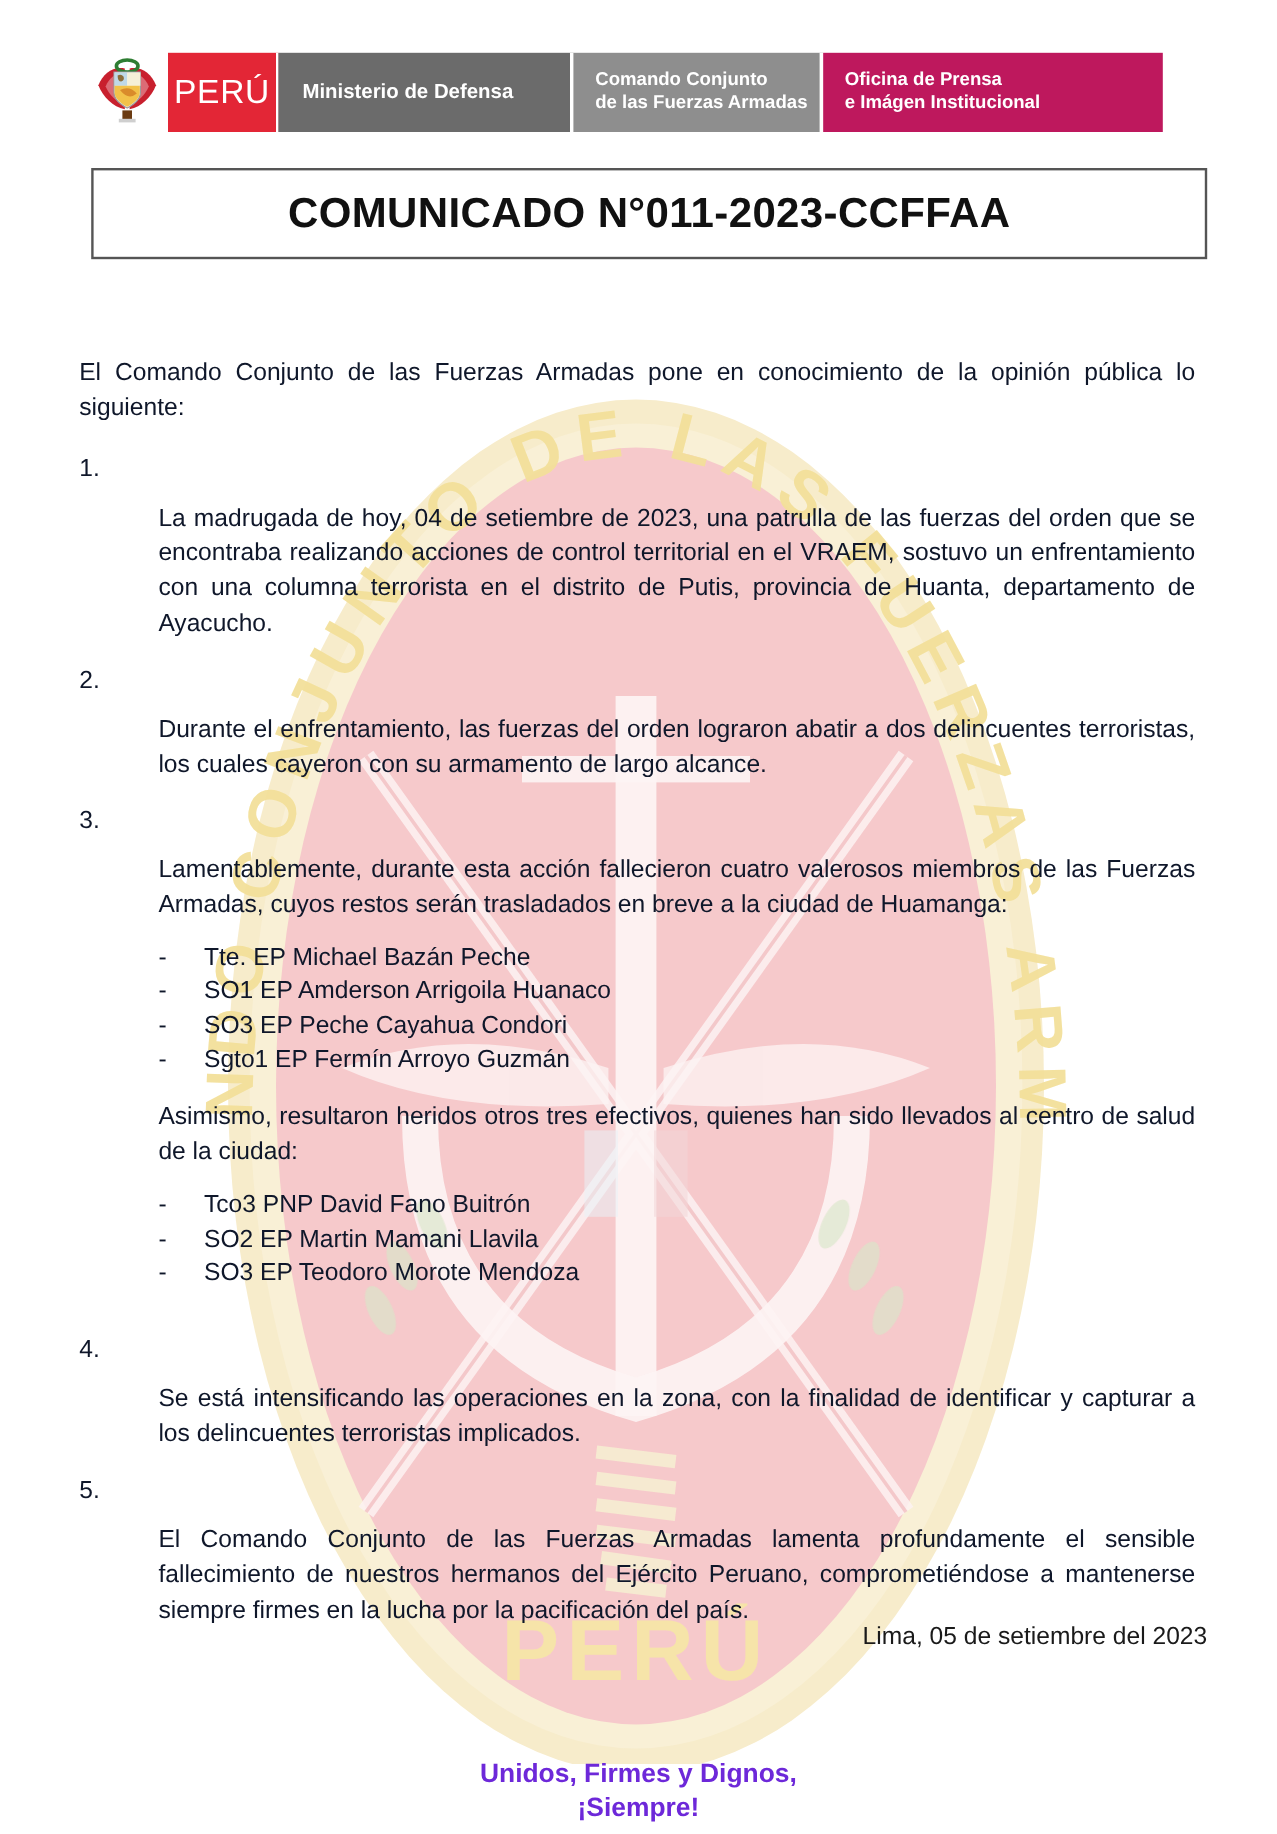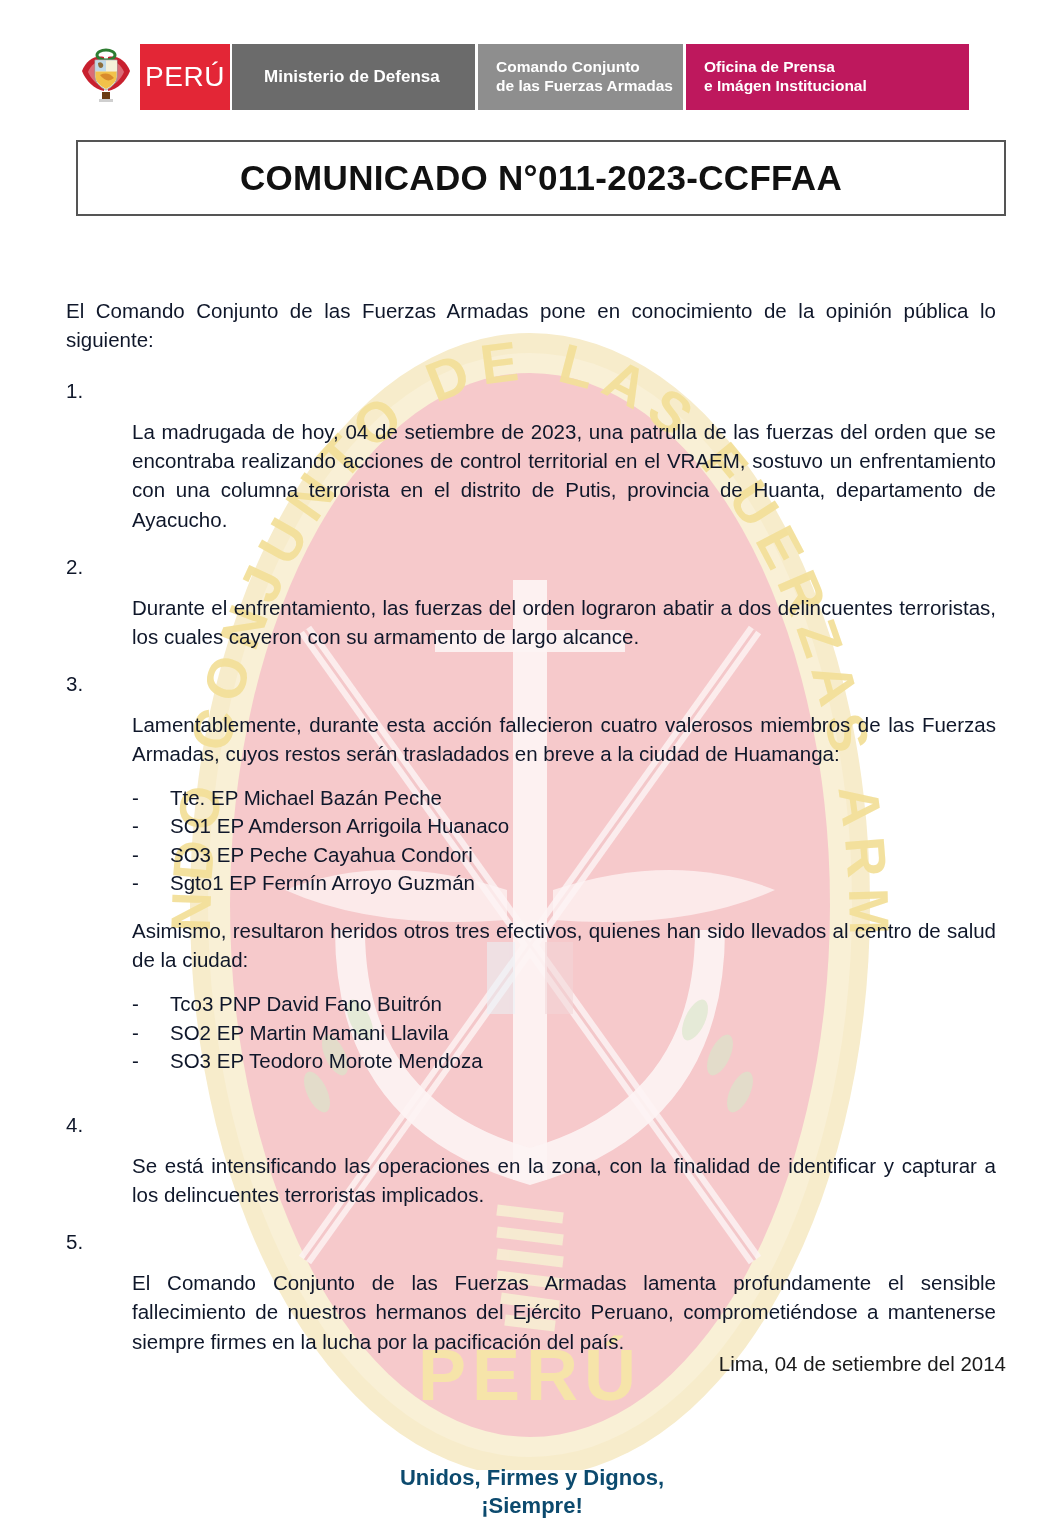--- a/index.html
+++ b/index.html
@@ -65,21 +65,21 @@
   .band-red .band-text {
     color: #ffffff;
     font-size: 28px;
     font-weight: 400;
     letter-spacing: 0.5px;
     line-height: 1;
   }
   .band-dark {
     background: #6b6b6b;
     width: 246px;
-    padding-left: 32px;
+    padding-left: 20px;
     border-right: 3px solid #ffffff;
   }
   .band-dark .band-text {
     color: #ffffff;
     font-size: 17px;
     font-weight: bold;
     line-height: 1.15;
   }
   .band-mid {
     background: #8e8e8e;
@@ -189,21 +189,21 @@
     position: absolute;
     left: 0;
     right: 0;
     top: 1464px;
     text-align: center;
     z-index: 2;
   }
   #slogan .slogan-line {
     font-size: 22px;
     font-weight: bold;
-    color: #0c4a6e;
+    color: #6d28d9;
     line-height: 1.28;
     text-align: center;
   }
 </style>
 </head>
 <body>
 
 <div id="page">
 
   <div id="watermark">
@@ -395,20 +395,20 @@
     </div>
 
     <div class="num-item">
       <div class="num-marker">5.</div>
       <div class="num-body">
         <p>El Comando Conjunto de las Fuerzas Armadas lamenta profundamente el sensible fallecimiento de nuestros hermanos del Ejército Peruano, comprometiéndose a mantenerse siempre firmes en la lucha por la pacificación del país.</p>
       </div>
     </div>
   </div>
 
-  <div id="date-line">Lima, 04 de setiembre del 2014</div>
+  <div id="date-line">Lima, 05 de setiembre del 2023</div>
 
   <div id="slogan">
     <div class="slogan-line">Unidos, Firmes y Dignos,</div>
     <div class="slogan-line">¡Siempre!</div>
   </div>
 
 </div>
 
 </body></html>

